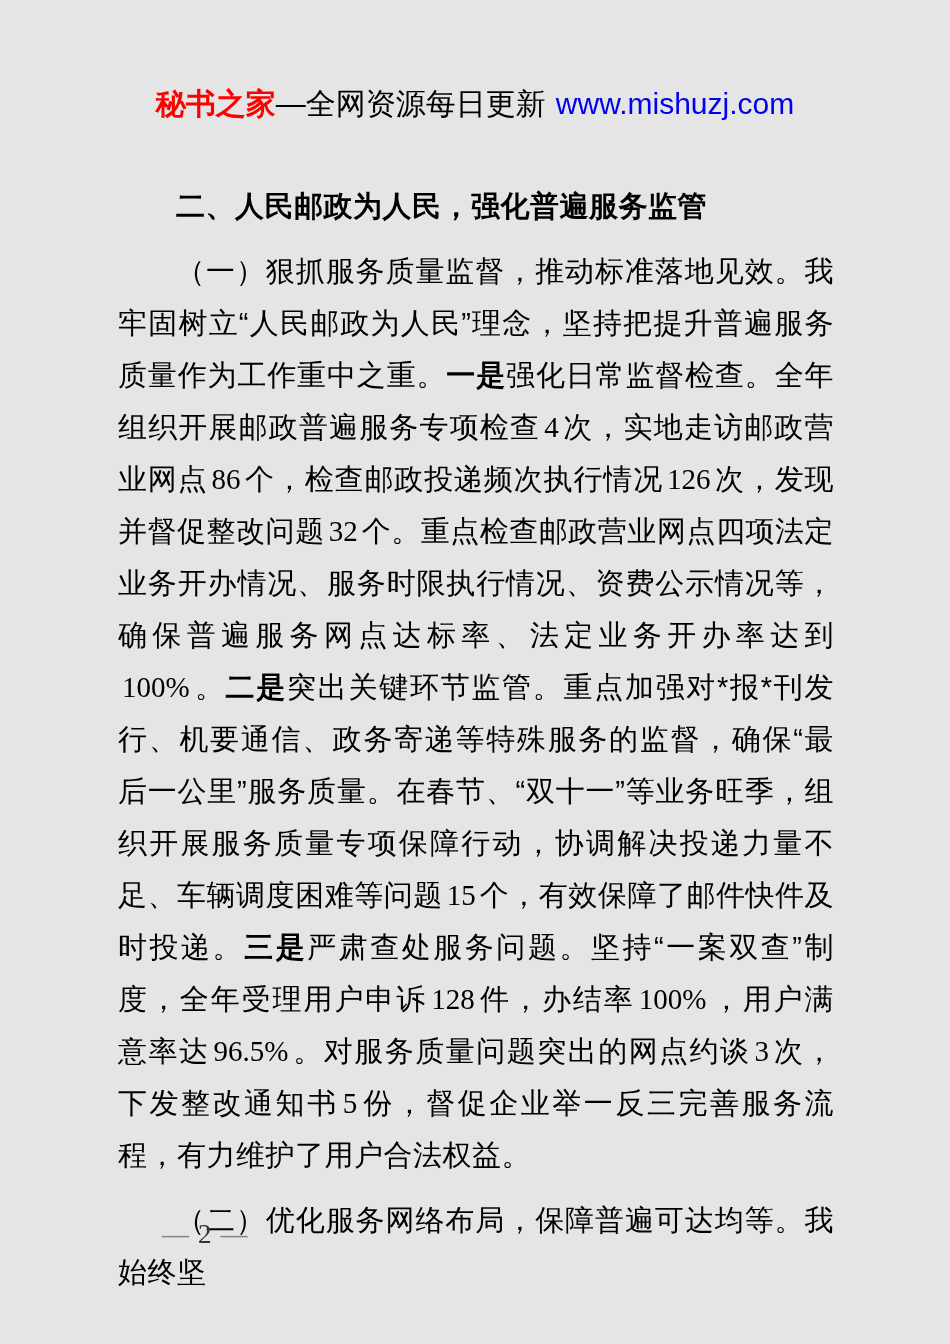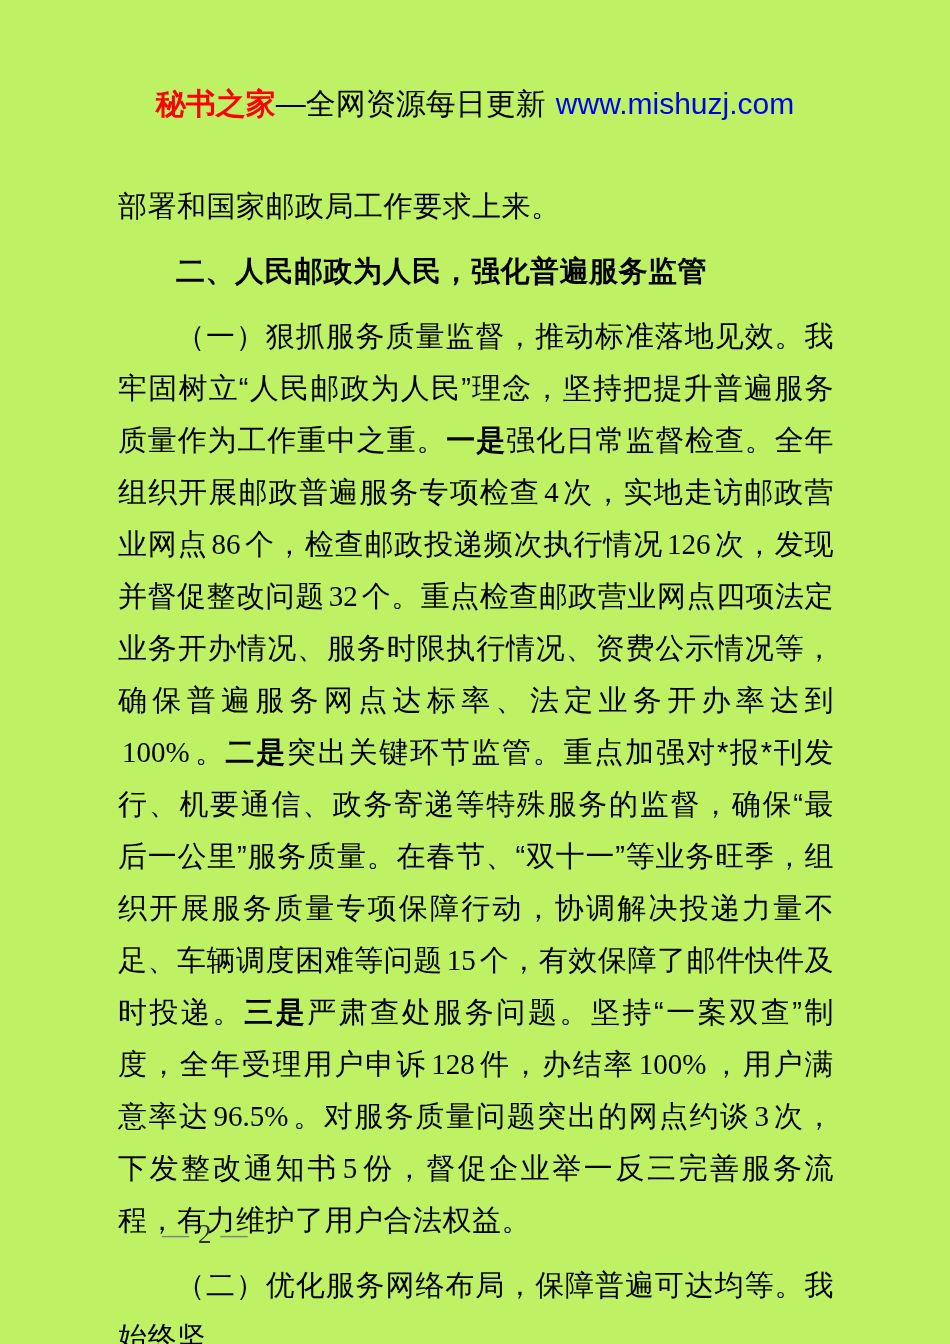--- a/index.html
+++ b/index.html
@@ -5,21 +5,21 @@
   html, body { margin: 0; padding: 0; }
   body {
     width: 950px;
     height: 1344px;
     background: #ffffff;
     position: relative;
     overflow: hidden;
     font-family: "Liberation Sans", "DejaVu Sans", sans-serif;
     color: #000;
   }
-  .sheet { position: absolute; inset: 0; background: #bef264; }
+  .sheet { position: absolute; inset: 0; background: #e5e5e5; }
 
   
   .page-header {
     position: absolute;
     top: 84px;
     left: 0;
     width: 100%;
     text-align: center;
     font-size: 30px;
     line-height: 40px;
@@ -68,21 +68,20 @@
 </head>
 <body>
 
 <div class="sheet">
 
   <div class="page-header">
     <span class="brand" style="color: rgb(255, 0, 0);">秘书之家</span><span class="tagline">—全网资源每日更新</span><span class="url" style="color: rgb(0, 0, 238);">www.mishuzj.com</span>
   </div>
 
   <div class="doc-body" id="doc-body">
-      <p class=""><span>部署和国家邮政局工作要求上来。</span></p>
       <p class="indent heading"><span class="bold">二、人民邮政为人民，强化普遍服务监管</span></p>
       <p class="indent"><span>（一）狠抓服务质量监督，推动标准落地见效。我牢固树立“人民邮政为人民”理念，坚持把提升普遍服务质量作为工作重中之重。</span><span class="bold">一是</span><span>强化日常监督检查。全年组织开展邮政普遍服务专项检查<span class="num">4</span>次，实地走访邮政营业网点<span class="num">86</span>个，检查邮政投递频次执行情况<span class="num">126</span>次，发现并督促整改问题<span class="num">32</span>个。重点检查邮政营业网点四项法定业务开办情况、服务时限执行情况、资费公示情况等，确保普遍服务网点达标率、法定业务开办率达到<span class="num">100%</span>。</span><span class="bold">二是</span><span>突出关键环节监管。重点加强对*报*刊发行、机要通信、政务寄递等特殊服务的监督，确保“最后一公里”服务质量。在春节、“双十一”等业务旺季，组织开展服务质量专项保障行动，协调解决投递力量不足、车辆调度困难等问题<span class="num">15</span>个，有效保障了邮件快件及时投递。</span><span class="bold">三是</span><span>严肃查处服务问题。坚持“一案双查”制度，全年受理用户申诉<span class="num">128</span>件，办结率<span class="num">100%</span>，用户满意率达<span class="num">96.5%</span>。对服务质量问题突出的网点约谈<span class="num">3</span>次，下发整改通知书<span class="num">5</span>份，督促企业举一反三完善服务流程，有力维护了用户合法权益。</span></p>
       <p class="indent"><span>（二）优化服务网络布局，保障普遍可达均等。我始终坚</span></p>
     </div>
 
   <div class="page-footer">
     <span class="dash">—</span><span class="pagenum">2</span><span class="dash">—</span>
   </div>
 
 </div>

